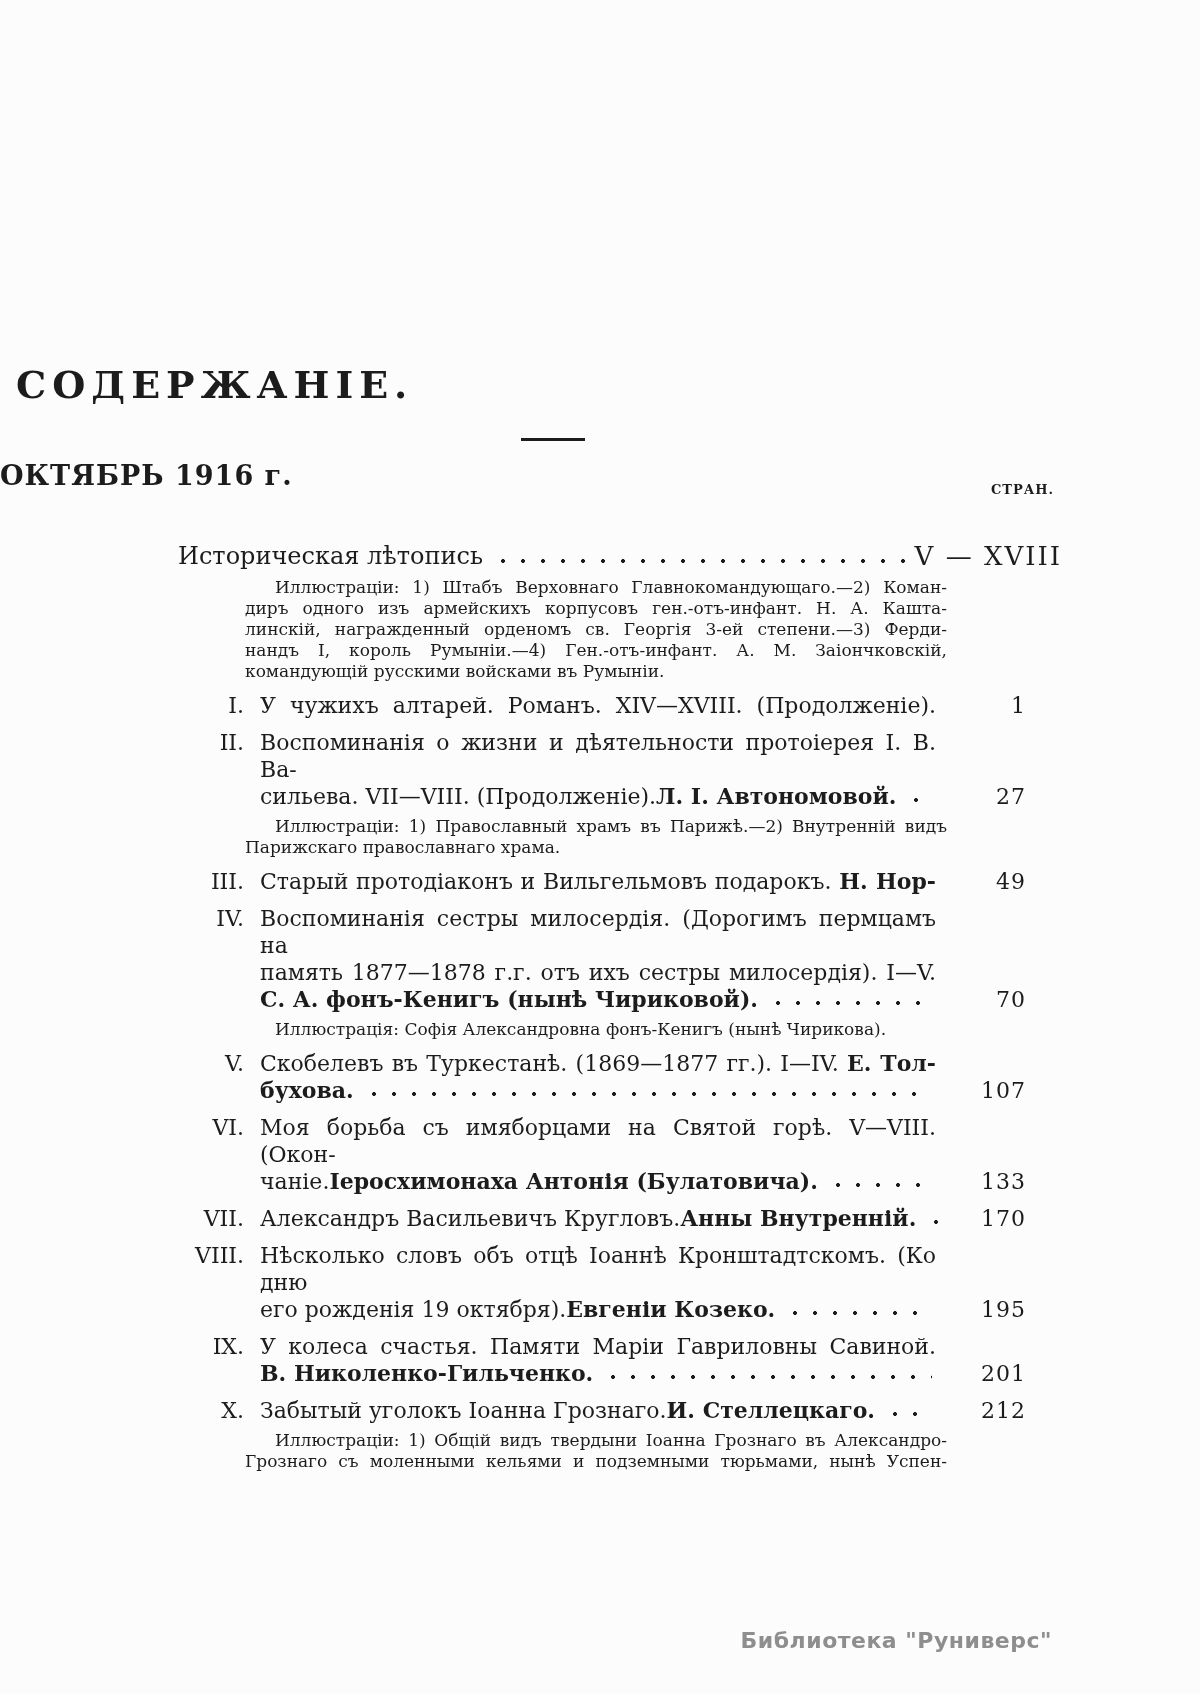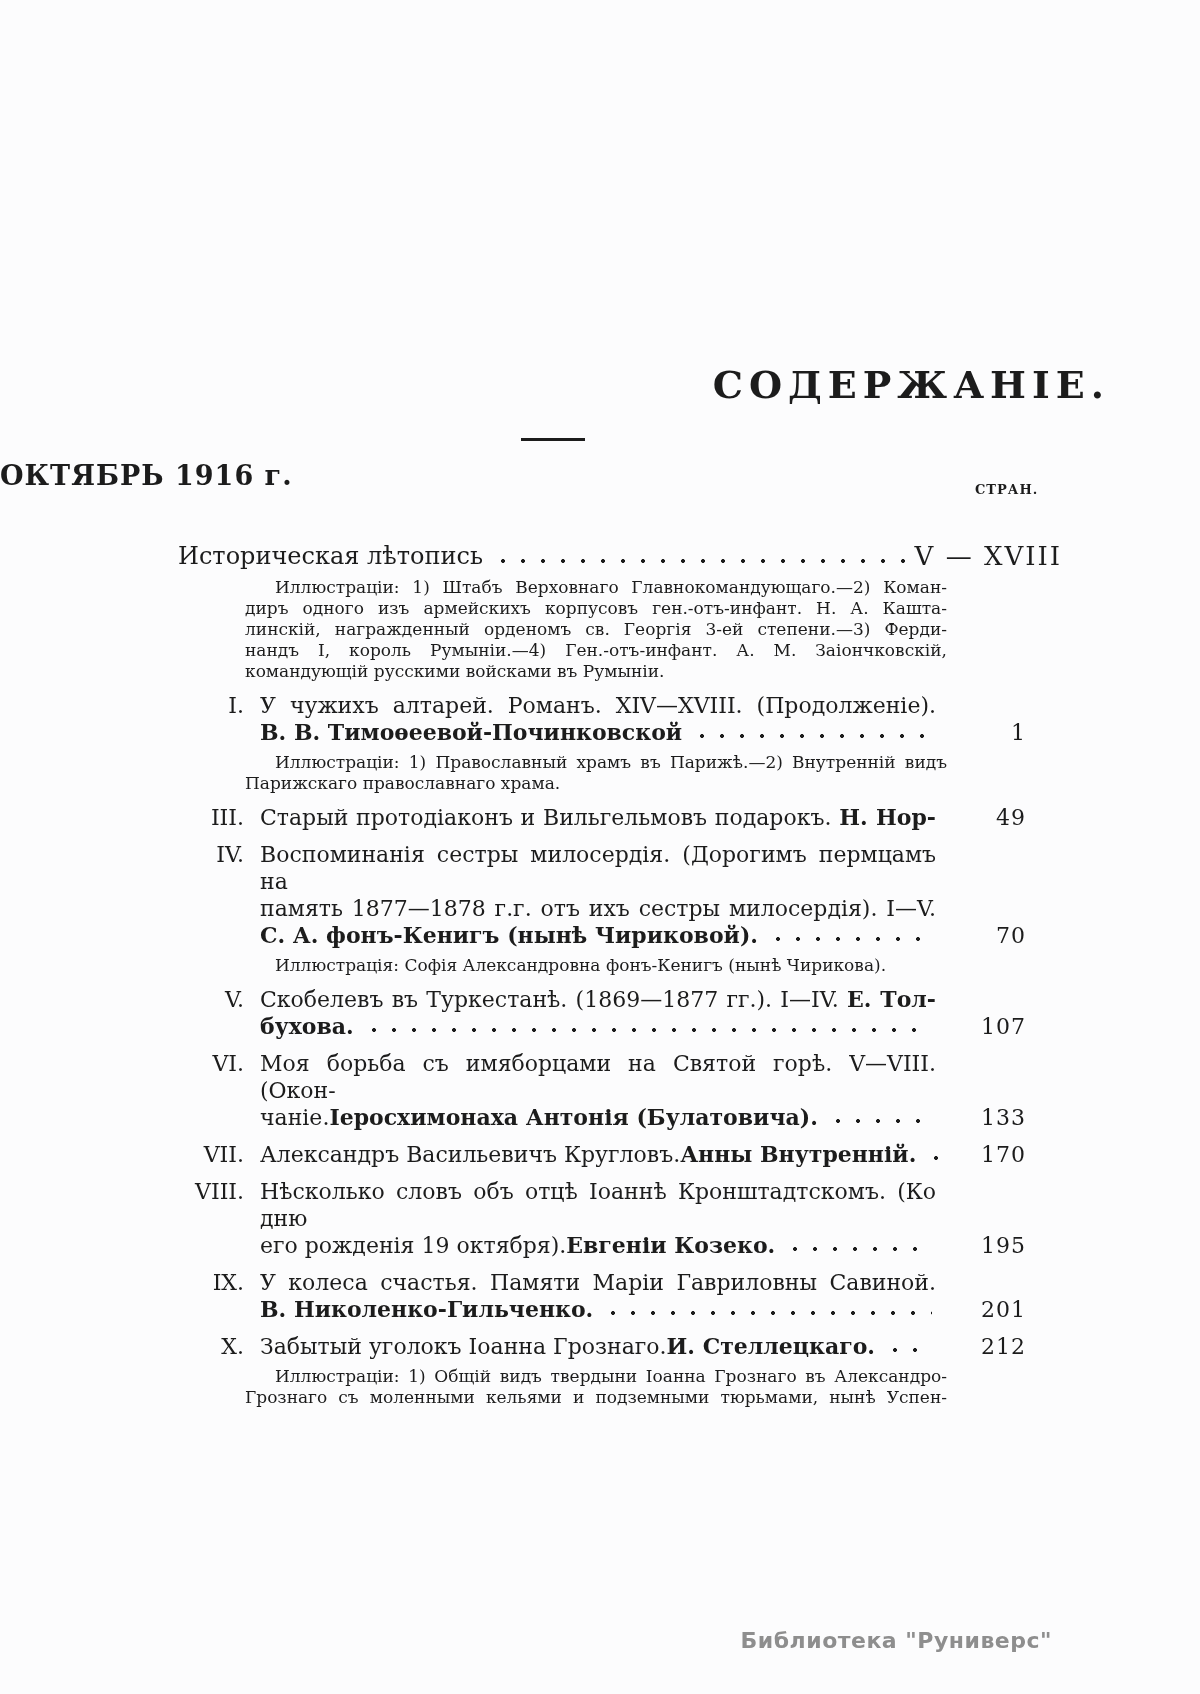--- a/index.html
+++ b/index.html
@@ -5,35 +5,35 @@
   html,body { margin:0; padding:0; }
   body {
     width:1200px; height:1694px;
     background:#fcfcfd;
     font-family:"DejaVu Serif", serif;
     color:#1c1c1c;
     position:relative;
     overflow:hidden;
   }
   .title {
-    position:absolute; top:362px; left:0; width:1110px;
-    text-align:right; font-size:38px; font-weight:bold; letter-spacing:6px;
+    position:absolute; top:362px; left:16px; width:1110px;
+    text-align:left; font-size:38px; font-weight:bold; letter-spacing:6px;
     white-space:nowrap;
   }
   .rule {
     position:absolute; top:438px; left:521px; width:64px;
     border-top:3px solid #1c1c1c;
   }
   .subtitle {
     position:absolute; top:460px; left:0; width:1040px;
     text-align:left; font-size:27px; font-weight:bold; letter-spacing:1px;
   }
   .stran {
     position:absolute; top:482px; left:975px; width:95px;
-    font-size:13px; font-weight:bold; letter-spacing:1px;
+    text-align:center; font-size:13px; font-weight:bold; letter-spacing:1px;
   }
   .toc { position:absolute; top:541px; left:160px; width:866px; }
 
   .main-line { display:flex; align-items:flex-start; font-size:24px; line-height:30px; }
   .main-label { padding-left:18px; white-space:nowrap; }
   .main-pages { font-size:26px; white-space:nowrap; margin-right:-36px; letter-spacing:2px; }
 
   .dots {
     flex:1; min-width:20px; height:12px; align-self:flex-end;
     margin:0 4px 4px 10px;
@@ -86,26 +86,34 @@
         <div class="illus-line justify">диръ одного изъ армейскихъ корпусовъ ген.-отъ-инфант. Н. А. Кашта-</div>
         <div class="illus-line justify">линскій, награжденный орденомъ св. Георгія 3-ей степени.—3) Ферди-</div>
         <div class="illus-line justify">нандъ I, король Румыніи.—4) Ген.-отъ-инфант. А. М. Заіончковскій,</div>
         <div class="illus-line left">командующій русскими войсками въ Румыніи.</div>
       </div>
     <div id="entries">
         <div class="entry">
           <div class="num">I.</div>
           <div class="body">
             <div class="line justify"><span class="seg">У чужихъ алтарей. Романъ. XIV—XVIII. (Продолженіе).</span></div>
-            <div class="line fill">
-              <span class="seg b">В. В. Тимоѳеевой-Починковской</span>
-              <span class="dots"></span>
-            </div>
           </div>
           <div class="page">1</div>
+        </div>
+        <div class="entry">
+          <div class="num">II.</div>
+          <div class="body">
+            <div class="line justify"><span class="seg">Воспоминанія о жизни и дѣятельности протоіерея І. В. Ва-</span></div>
+            <div class="line fill">
+              <span class="seg">сильева. VII—VIII. (Продолженіе). </span>
+              <span class="seg b">Л. І. Автономовой.</span>
+              <span class="dots"></span>
+            </div>
+          </div>
+          <div class="page">27</div>
         </div>
         <div class="illus">
           <div class="illus-line justify indent">Иллюстраціи: 1) Православный храмъ въ Парижѣ.—2) Внутренній видъ</div>
           <div class="illus-line left">Парижскаго православнаго храма.</div>
         </div>
         <div class="entry">
           <div class="num">III.</div>
           <div class="body">
             <div class="line justify"><span class="seg">Старый протодіаконъ и Вильгельмовъ подарокъ. </span><span class="seg b">Н. Нор-</span></div>
           </div>

